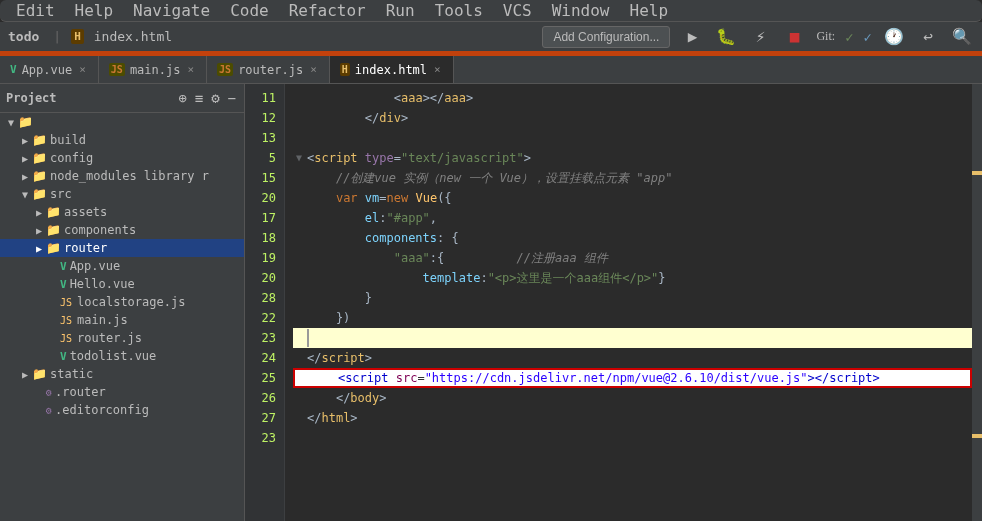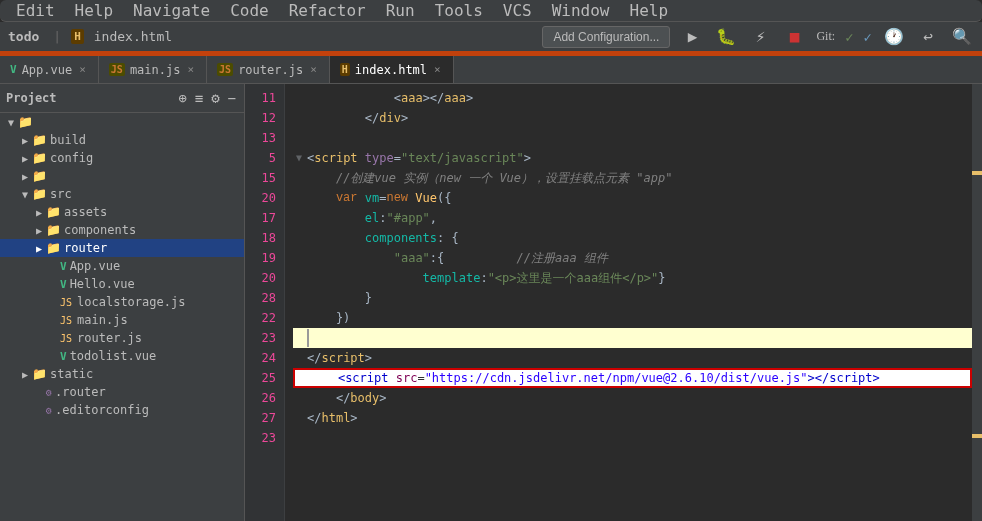--- a/index.html
+++ b/index.html
@@ -149,21 +149,21 @@
     }
     #editor-content {
       display: flex;
       min-height: 100%;
     }
     #line-numbers {
       background: #313335;
       min-width: 40px;
       padding: 4px 0;
       text-align: right;
-      color: #ec4899;
+      color: #bef264;
       font-size: 12px;
       user-select: none;
       border-right: 1px solid #3d3f41;
       flex-shrink: 0;
     }
     .line-num {
       padding: 0 8px 0 4px;
       line-height: 20px;
       height: 20px;
       display: block;
@@ -205,24 +205,24 @@
       width: 100%;
       height: 4px;
       background: #e8bf6a;
     }
 
     
     .tag { color: #e8bf6a; }
     .tag-bracket { color: #a9b7c6; }
     .attr-name { color: #9876aa; }
     .attr-value { color: #6a8759; }
-    .keyword { color: #cc7832; font-family: Liberation Mono, monospace; }
+    .keyword { color: #cc7832; }
     .string { color: #6a8759; }
     .comment { color: #808080; font-style: italic; }
-    .var-name { color: #14b8a6; }
+    .var-name { color: #7dd3fc; }
     .func-name { color: #ffc66d; }
     .plain { color: #a9b7c6; }
   </style>
 </head>
 <body>
 
 <div id="menu-bar">
   <span class="menu-item">Edit</span>
   <span class="menu-item">Help</span>
   <span class="menu-item">Navigate</span>
@@ -302,20 +302,21 @@
     <div class="tree-item">
       <span class="indent" style="width:18px;"></span>
       <span class="tree-arrow">▶</span>
       <span class="tree-folder-icon">📁</span>
       <span>config</span>
     </div>
     <div class="tree-item">
       <span class="indent" style="width:18px;"></span>
       <span class="tree-arrow">▶</span>
       <span class="tree-folder-icon">📁</span>
+      <span>node_modules  library r</span>
     </div>
     <div class="tree-item">
       <span class="indent" style="width:18px;"></span>
       <span class="tree-arrow">▼</span>
       <span class="tree-folder-icon">📁</span>
       <span>src</span>
     </div>
     <div class="tree-item">
       <span class="indent" style="width:32px;"></span>
       <span class="tree-arrow">▶</span>

